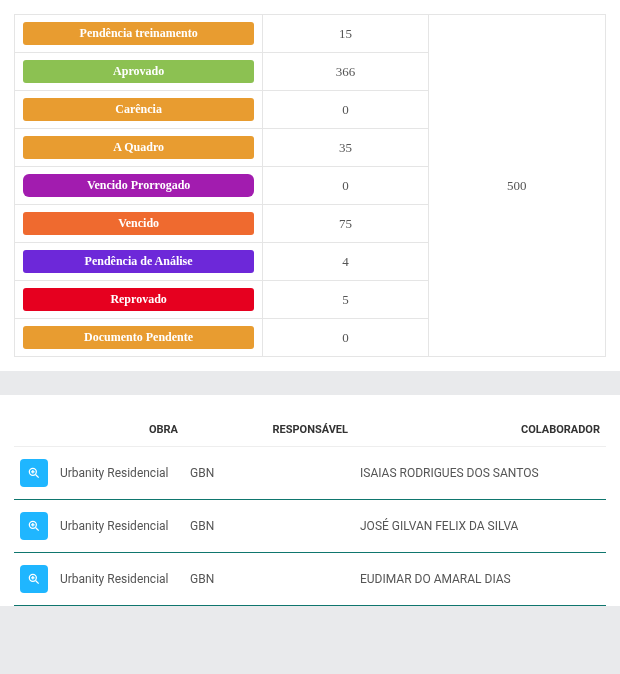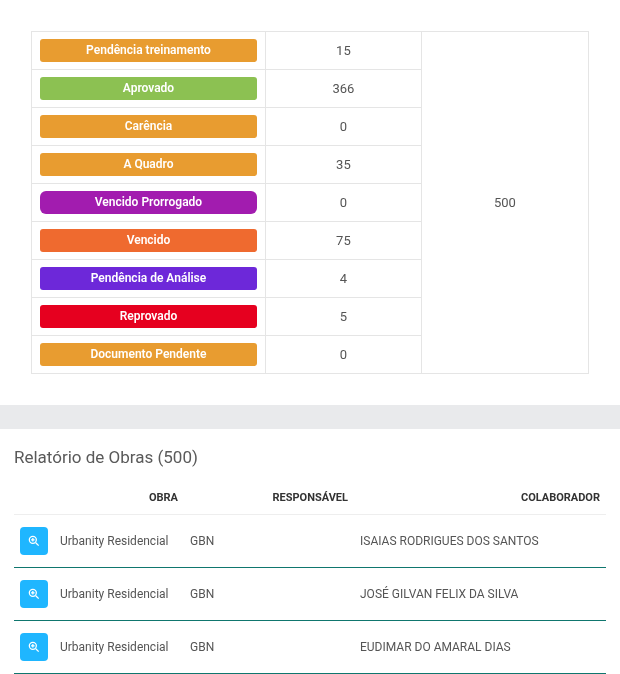--- a/index.html
+++ b/index.html
@@ -15,21 +15,22 @@
     margin: 0;
   }
   .panel-header {
     background: #1fb6ff;
     color: #fff;
     padding: 10px 14px;
     font-size: 13px;
     font-weight: 500;
   }
   .panel-body {
-    padding: 31px;
+    padding: 14px;
+    font-family: Liberation Serif, serif;
   }
   table.indicators {
     width: 100%;
     border-collapse: collapse;
   }
   table.indicators td {
     border: 1px solid #e5e5e5;
     padding: 8px 10px;
     text-align: center;
     vertical-align: middle;
@@ -174,21 +175,20 @@
               <span class="pill" style="background: rgb(232, 156, 48);">Documento Pendente</span>
             </td>
             <td class="value-cell">0</td>
           </tr>
         </tbody>
     </table>
   </div>
 </div>
 
 <div class="report-section">
-  <div class="report-title">Relatório de Obras (500)</div>
   <table class="report">
     <thead>
       <tr>
         <th class="col-action"></th>
         <th class="col-obra">OBRA</th>
         <th class="col-resp">RESPONSÁVEL</th>
         <th>COLABORADOR</th>
       </tr>
     </thead>
     <tbody id="report-body">

